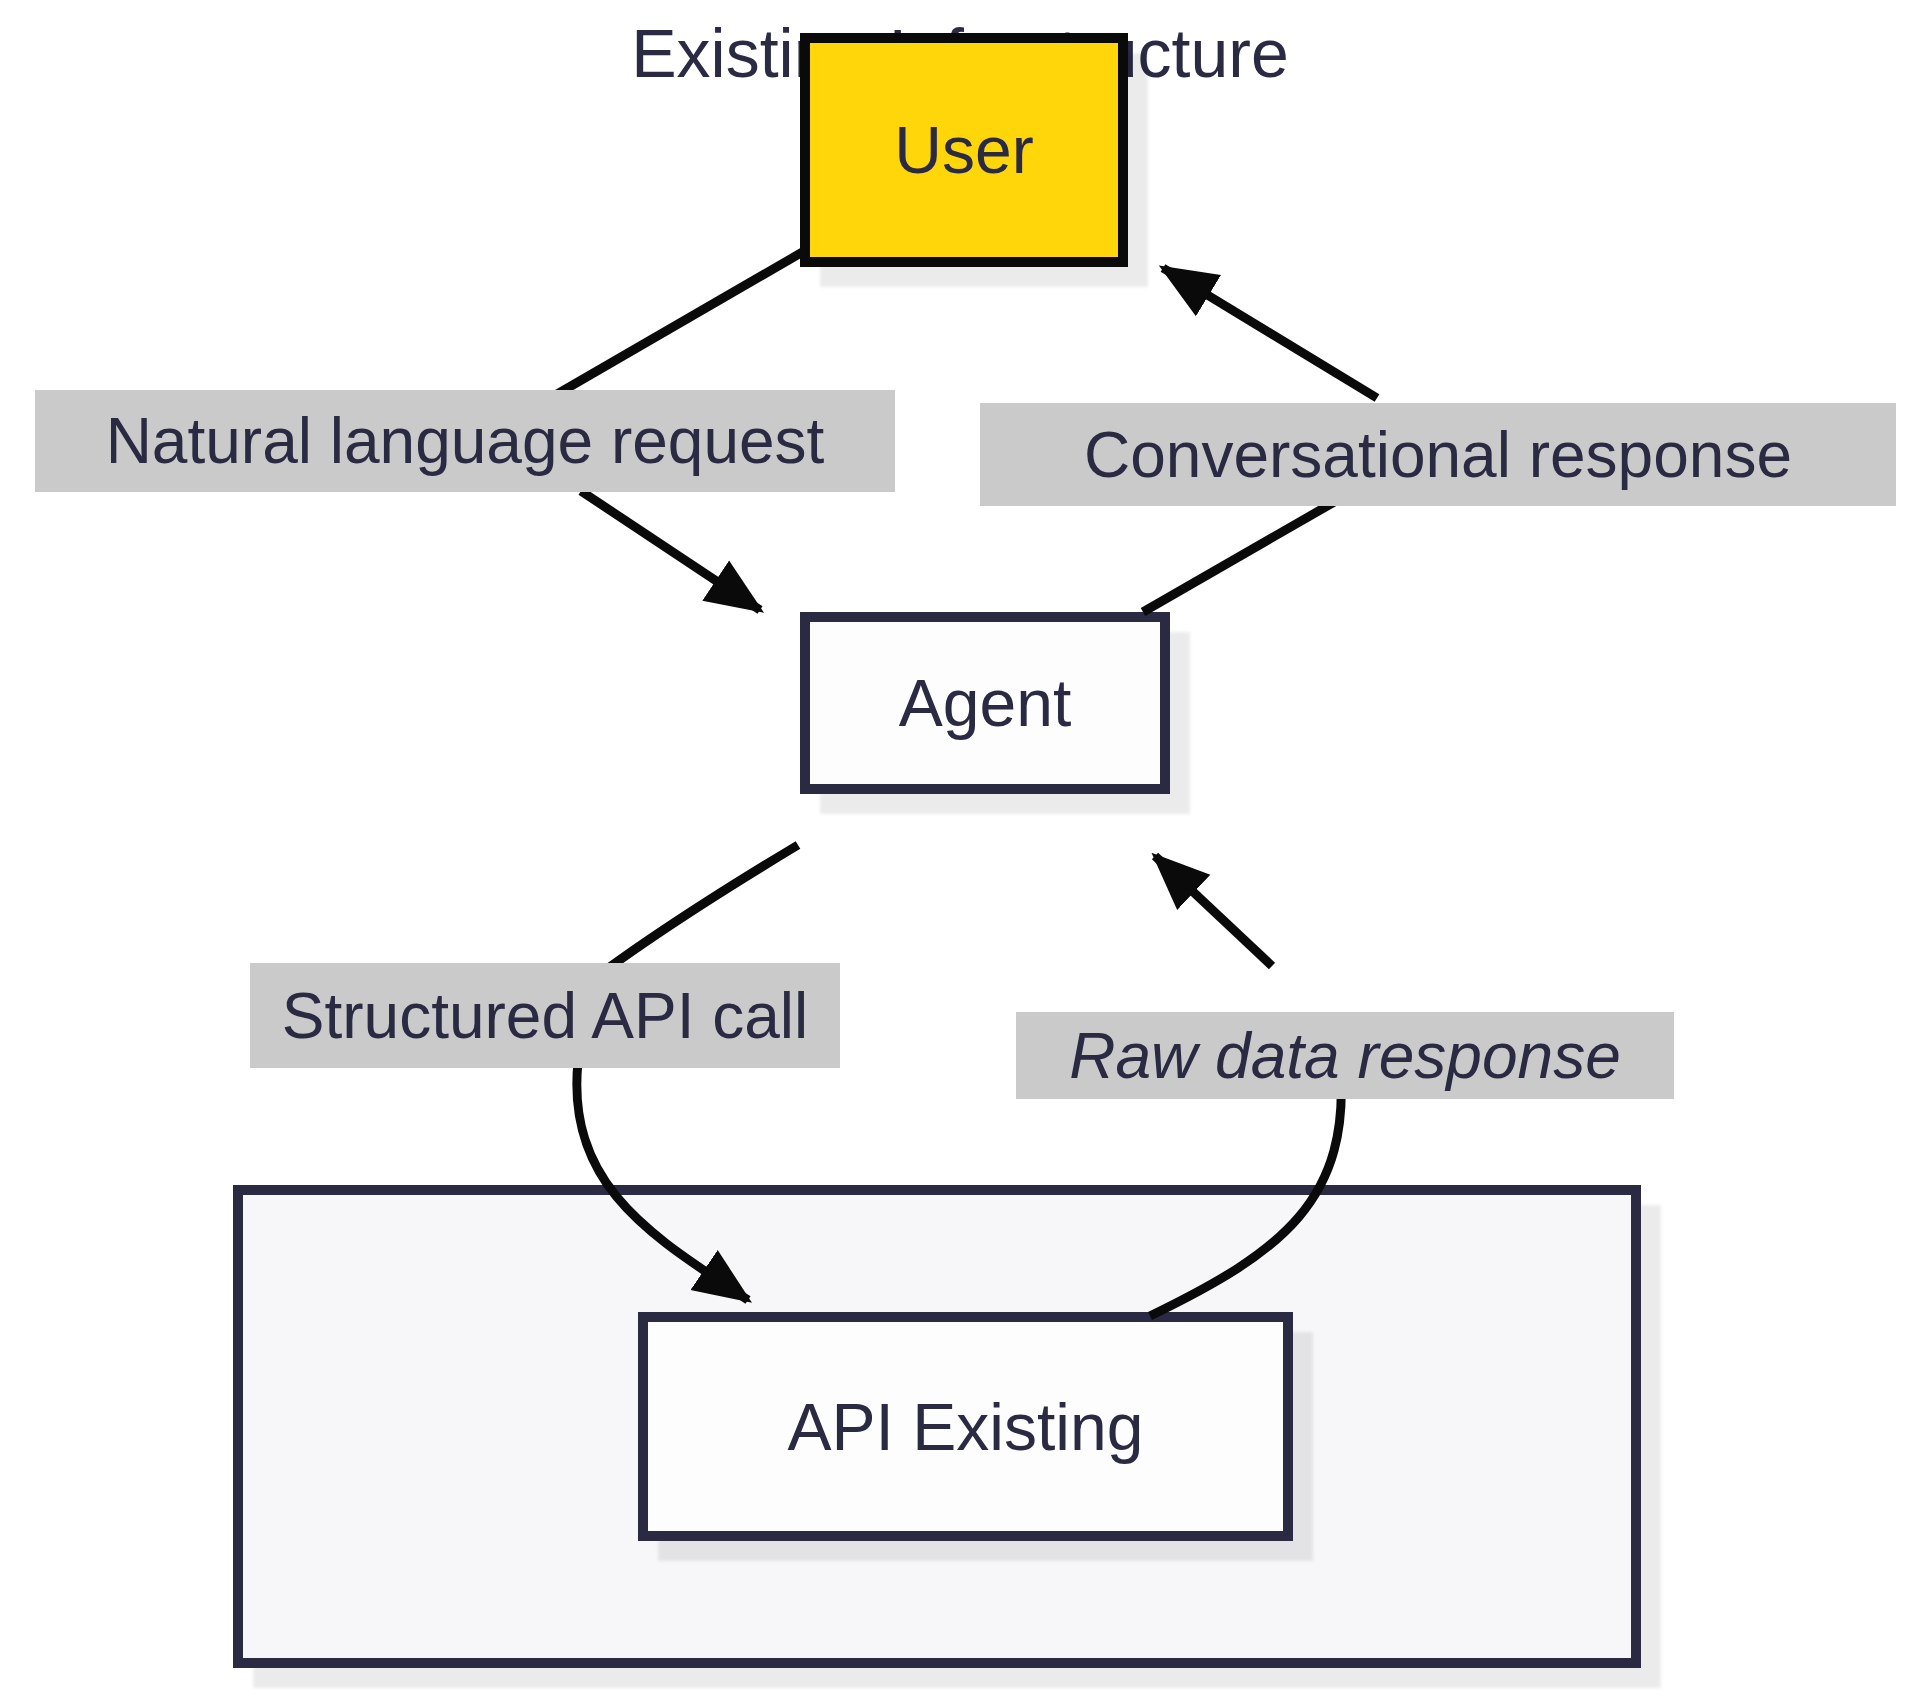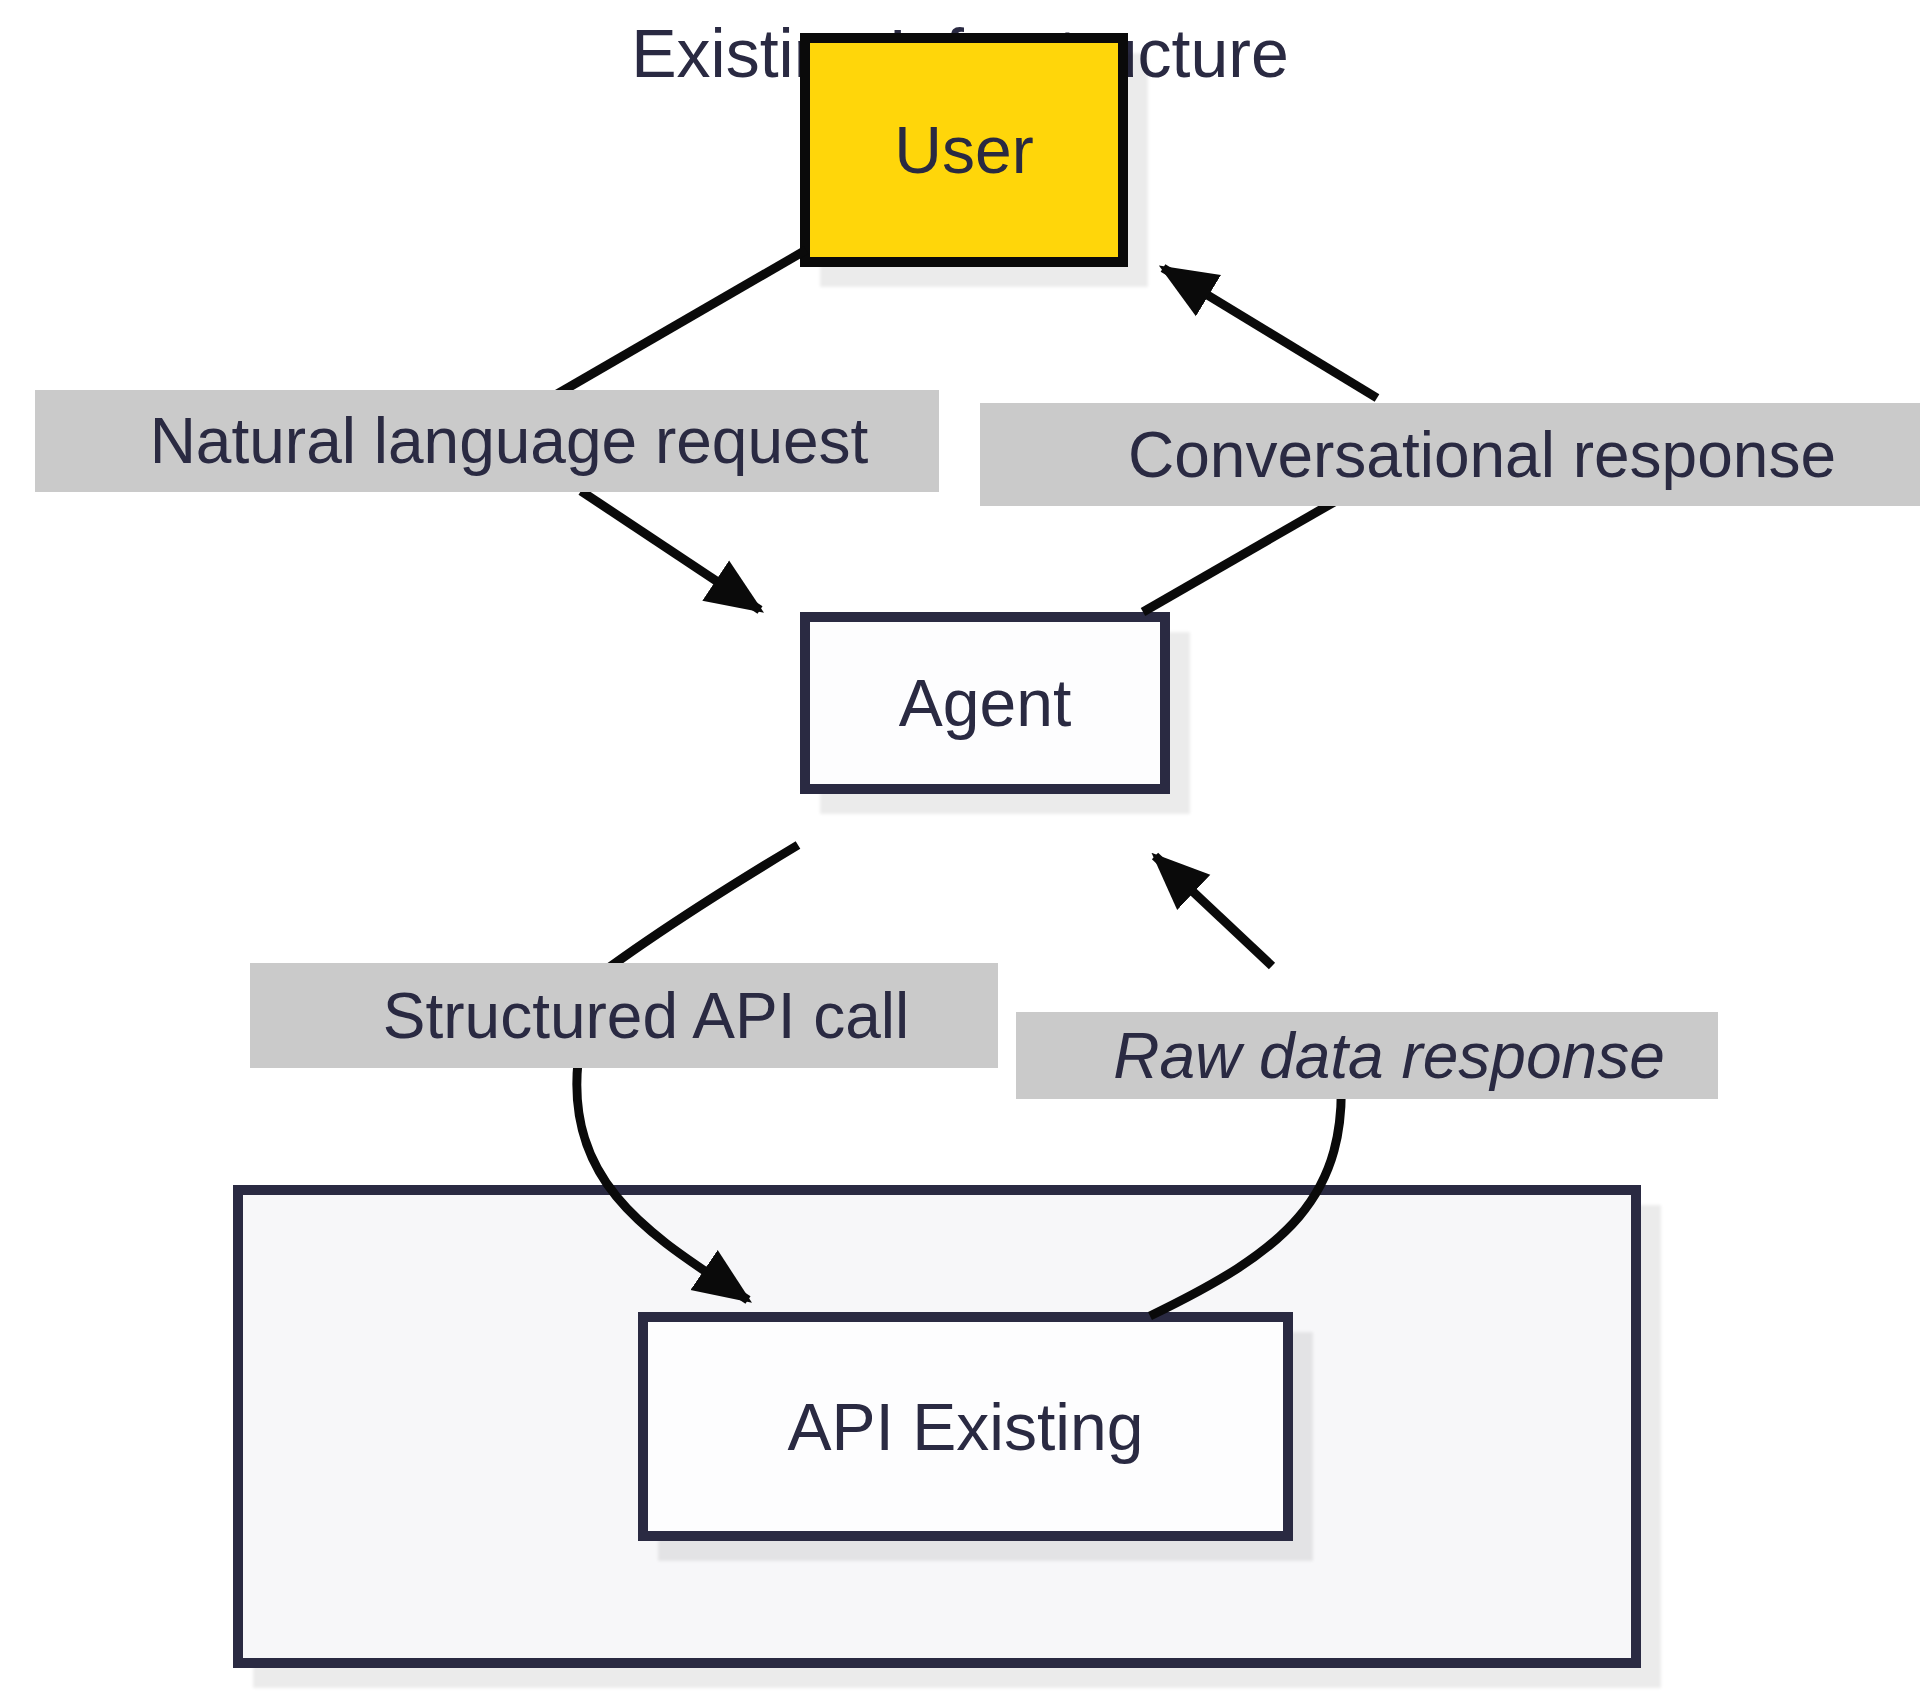--- a/index.html
+++ b/index.html
@@ -45,30 +45,30 @@
     text-align:center;font-size:68px;color:var(--c-text);
     z-index:0;
   }
   svg.edges{position:absolute;left:0;top:0;z-index:2;}
   svg.edges path.edge{fill:none;stroke:var(--c-arrow);stroke-width:9px;}
   svg.edges marker path{fill:var(--c-arrow);}
   .edge-label{
     position:absolute;display:flex;align-items:center;justify-content:center;
     background:var(--c-label-bg);
     font-size:64px;color:var(--c-text);
-    z-index:3;white-space:nowrap;padding-left:44px;
+    z-index:3;white-space:nowrap;
   }
   
   #node-user{left:800px;top:33px;width:328px;height:234px;}
   #node-agent{left:800px;top:612px;width:370px;height:182px;}
   #cluster-infra{left:233px;top:1185px;width:1408px;height:483px;}
   #node-api{left:638px;top:1312px;width:655px;height:229px;z-index:1;}
   #elabel-1{left:35px;top:390px;width:860px;height:102px;}
   #elabel-2{left:963px;top:403px;width:916px;height:103px;margin-left:17px;}
-  #elabel-3{left:250px;top:963px;width:704px;height:105px;}
+  #elabel-3{left:250px;top:963px;width:590px;height:105px;}
   #elabel-4{left:1016px;top:1012px;width:658px;height:87px;font-style:italic;}
 </style>
 </head>
 <body>
 
 <div class="stage">
 
   <div class="cluster" id="cluster-infra"></div>
   <div class="cluster-title">Existing Infrastructure</div>
 

